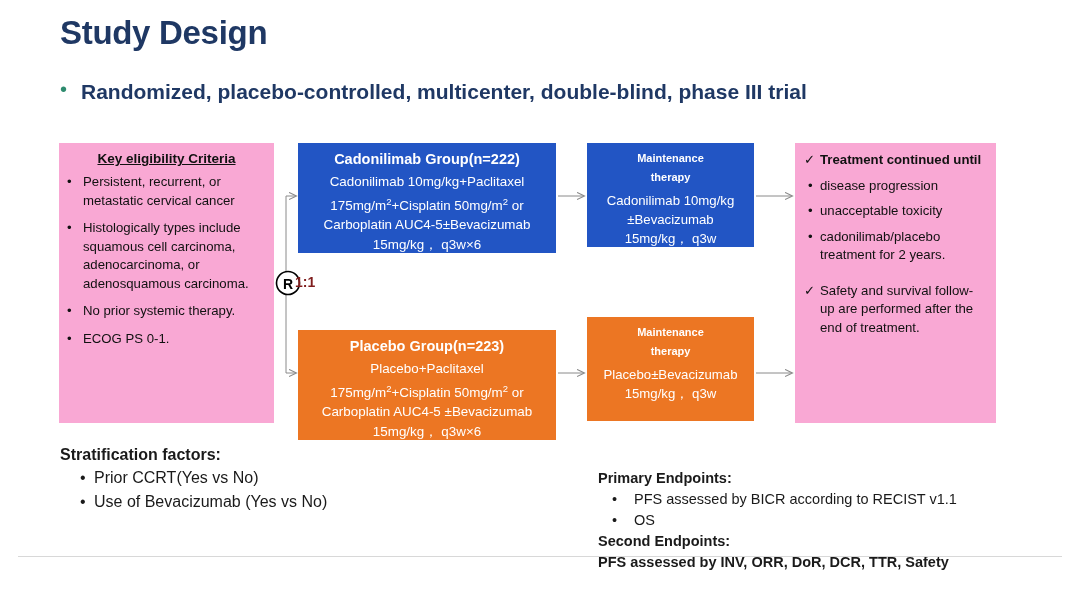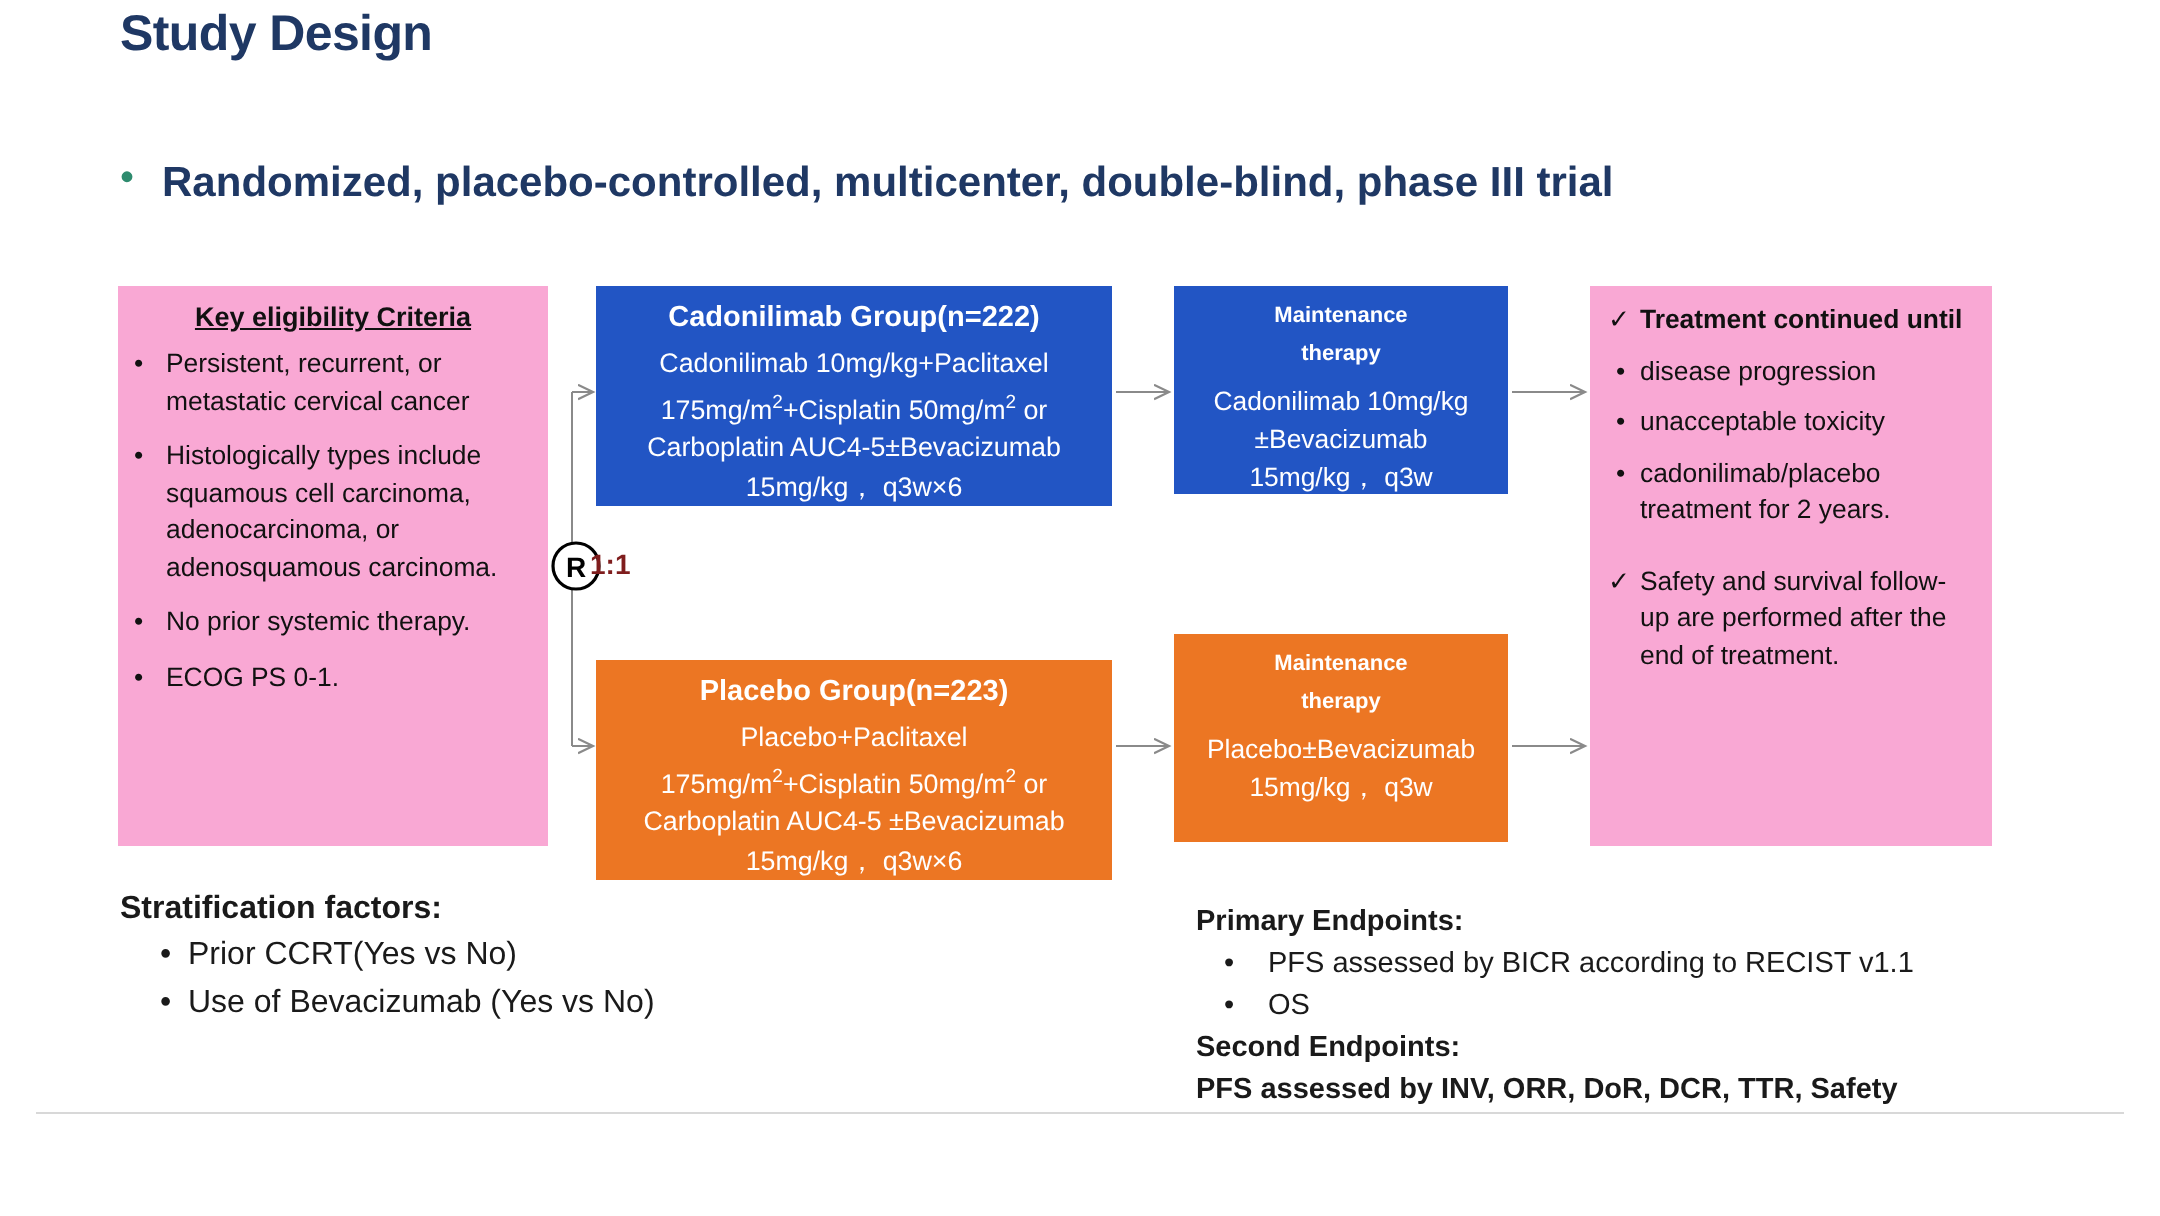--- a/index.html
+++ b/index.html
@@ -13,22 +13,22 @@
     position: relative;
     overflow: hidden;
     font-family: "Liberation Sans", sans-serif;
     color: #1a1a1a;
   }
 
   
   .slide-title {
     position: absolute;
     left: 60px;
-    top: 3px;
-    font-size: 25px;
+    top: 14px;
+    font-size: 33px;
     font-weight: bold;
     color: #1F3864;
     letter-spacing: -0.3px;
   }
   .subtitle-row {
     position: absolute;
     left: 60px;
     top: 76px;
     width: 960px;
     display: flex;
@@ -150,21 +150,21 @@
     font-weight: bold;
     color: #7f1d1d;
   }
 
   
   .strat-block { position: absolute; left: 60px; top: 443px; width: 420px; }
   .strat-head { font-size: 16px; font-weight: bold; line-height: 23px; }
   .strat-item { font-size: 16px; line-height: 24px; padding-left: 20px; display: flex; }
   .strat-item .b { flex: 0 0 14px; }
 
-  .endp-block { position: absolute; left: 598px; top: 451px; width: 440px; }
+  .endp-block { position: absolute; left: 598px; top: 468px; width: 440px; }
   .endp-head { font-size: 14.5px; font-weight: bold; line-height: 21px; }
   .endp-item { font-size: 14.5px; line-height: 21px; display: flex; padding-left: 14px; }
   .endp-item .b { flex: 0 0 22px; }
   .endp-plain { font-size: 14.5px; line-height: 21px; font-weight: bold; }
 
   
   .footer-rule {
     position: absolute;
     left: 18px;
     top: 556px;

